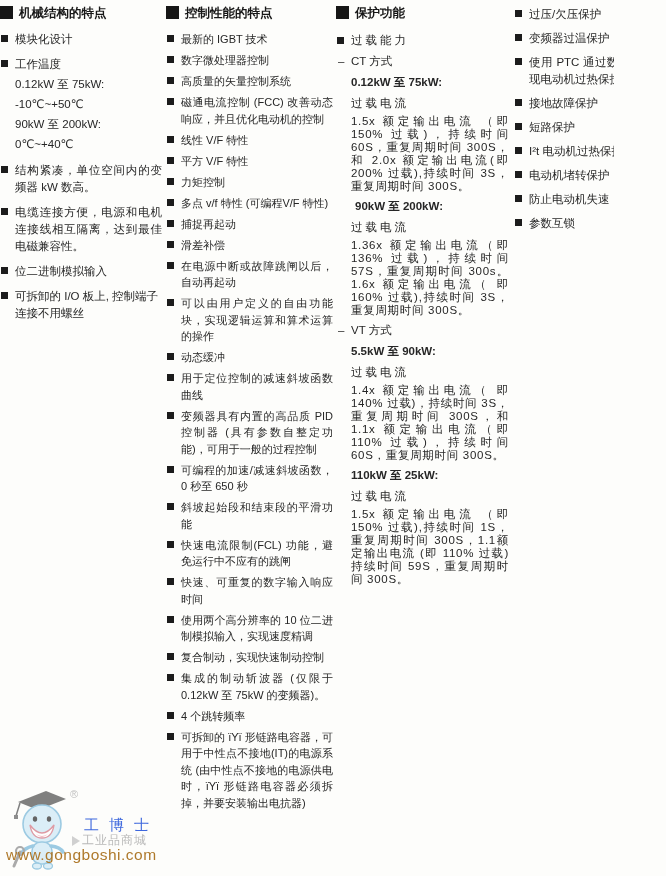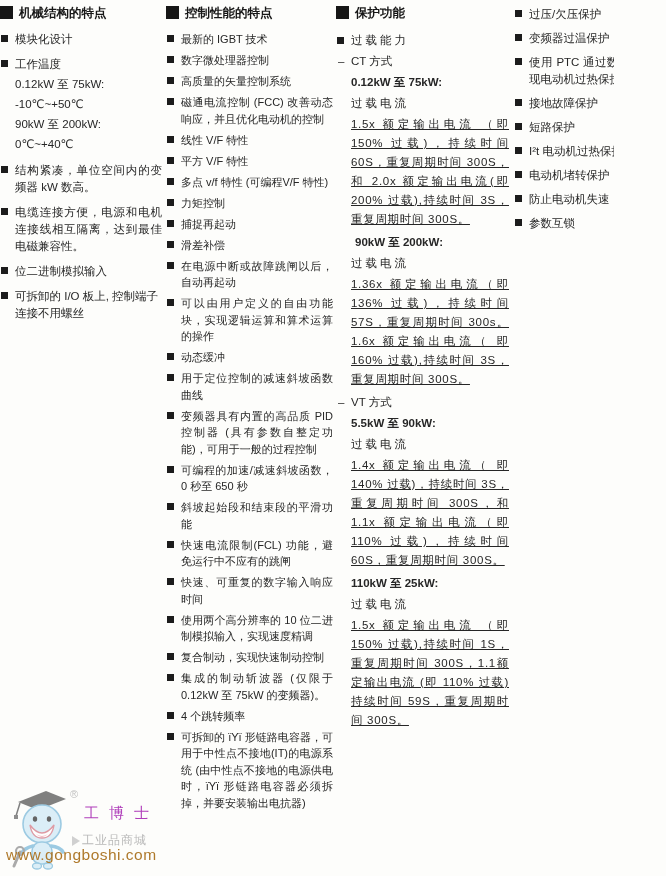--- a/index.html
+++ b/index.html
@@ -33,27 +33,27 @@
 
   
   #col3 .item{margin-bottom:2px;}
   #col3 .sq{top:6px;}
   .sp{letter-spacing:3px;}
   .dash{position:relative;padding-left:15px;margin-bottom:2px;}
   .dash::before{content:"–";position:absolute;left:2px;top:0;}
   .kw{font-weight:bold;padding-left:15px;margin:2px 0 2px;}
   .kw-in{padding-left:19px;}
   .ol-label{padding-left:15px;letter-spacing:3px;margin:2px 0;}
-  .para{padding-left:15px;line-height:19px;text-align:justify;letter-spacing:0.7px;margin:2px 0 4px;text-decoration:underline;}
+  .para{padding-left:15px;line-height:13px;text-align:justify;letter-spacing:0.7px;margin:2px 0 4px;}
 
   
   .logo{position:absolute;left:4px;top:786px;width:190px;height:88px;opacity:0.85;}
   .logo svg{position:absolute;left:6px;top:0;}
   .reg{position:absolute;left:66px;top:2px;font-size:11px;color:#b5b5b5;}
-  .brand{position:absolute;left:80px;top:18px;font-size:15px;color:#a21caf;letter-spacing:10px;font-family:"Liberation Serif","DejaVu Serif",serif;text-align:right;}
+  .brand{position:absolute;left:80px;top:30px;font-size:15px;color:#1d4ed8;letter-spacing:10px;font-family:"Liberation Serif","DejaVu Serif",serif;text-align:right;}
   .tagline{position:absolute;left:68px;top:46px;font-size:12px;color:#adadad;letter-spacing:1px;display:flex;align-items:center;gap:2px;}
   .tri{width:0;height:0;border-top:5px solid transparent;border-bottom:5px solid transparent;border-left:8px solid #c9c9c9;display:inline-block;}
   .url{position:absolute;left:2px;top:60px;font-size:15.5px;color:#a16207;letter-spacing:0.5px;}
 </style>
 </head>
 <body>
 
 <div class="page">
 
   <div class="col" id="col1">
@@ -86,25 +86,25 @@
     </div>
     <div class="item"><span class="sq"></span><span class="txt">最新的 IGBT 技术</span></div>
     <div class="item"><span class="sq"></span><span class="txt">数字微处理器控制</span></div>
     <div class="item"><span class="sq"></span><span class="txt">高质量的矢量控制系统</span></div>
     <div class="item">
         <span class="sq"></span>
         <span class="txt just">磁通电流控制 (FCC) 改善动态响应，并且优化电动机的控制</span>
       </div>
     <div class="item"><span class="sq"></span><span class="txt">线性 V/F 特性</span></div>
     <div class="item"><span class="sq"></span><span class="txt">平方 V/F 特性</span></div>
+    <div class="item"><span class="sq"></span><span class="txt">力矩控制</span></div>
     <div class="item">
         <span class="sq"></span>
         <span class="txt just">多点 v/f 特性 (可编程V/F 特性)</span>
       </div>
-    <div class="item"><span class="sq"></span><span class="txt">力矩控制</span></div>
     <div class="item"><span class="sq"></span><span class="txt">捕捉再起动</span></div>
     <div class="item"><span class="sq"></span><span class="txt">滑差补偿</span></div>
     <div class="item">
         <span class="sq"></span>
         <span class="txt just">在电源中断或故障跳闸以后，自动再起动</span>
       </div>
     <div class="item">
         <span class="sq"></span>
         <span class="txt just">可以由用户定义的自由功能块，实现逻辑运算和算术运算的操作</span>
       </div>

